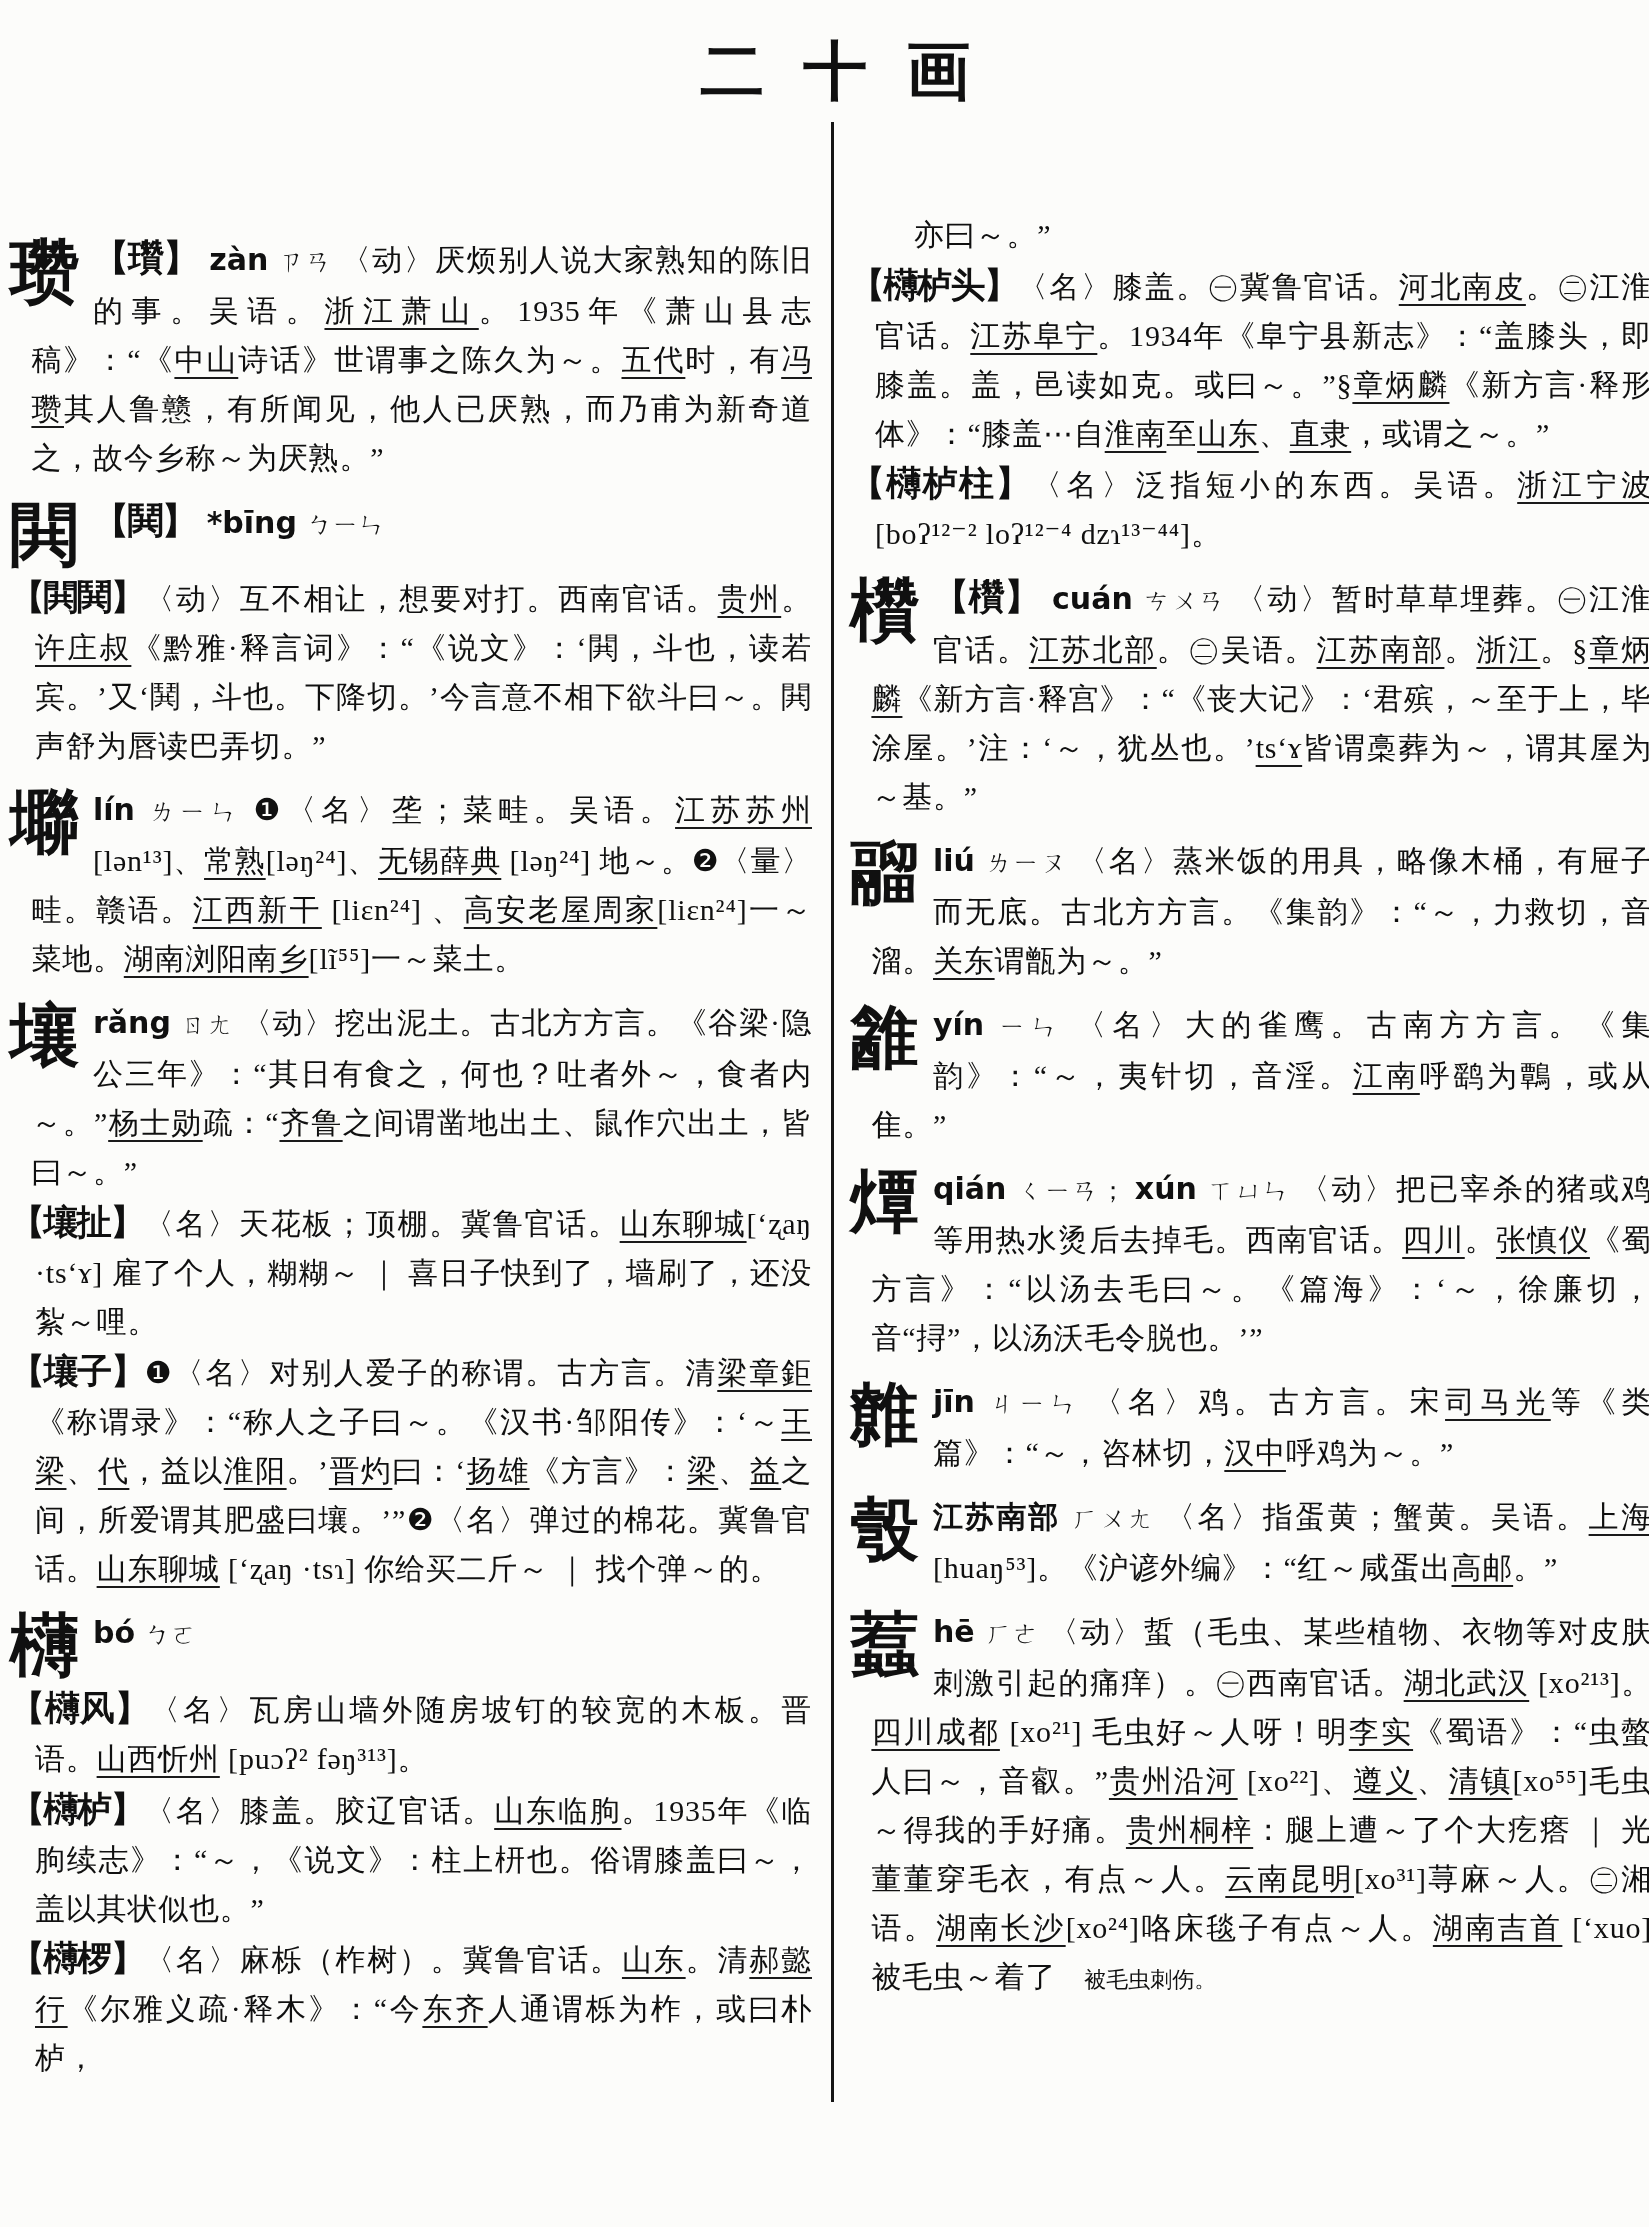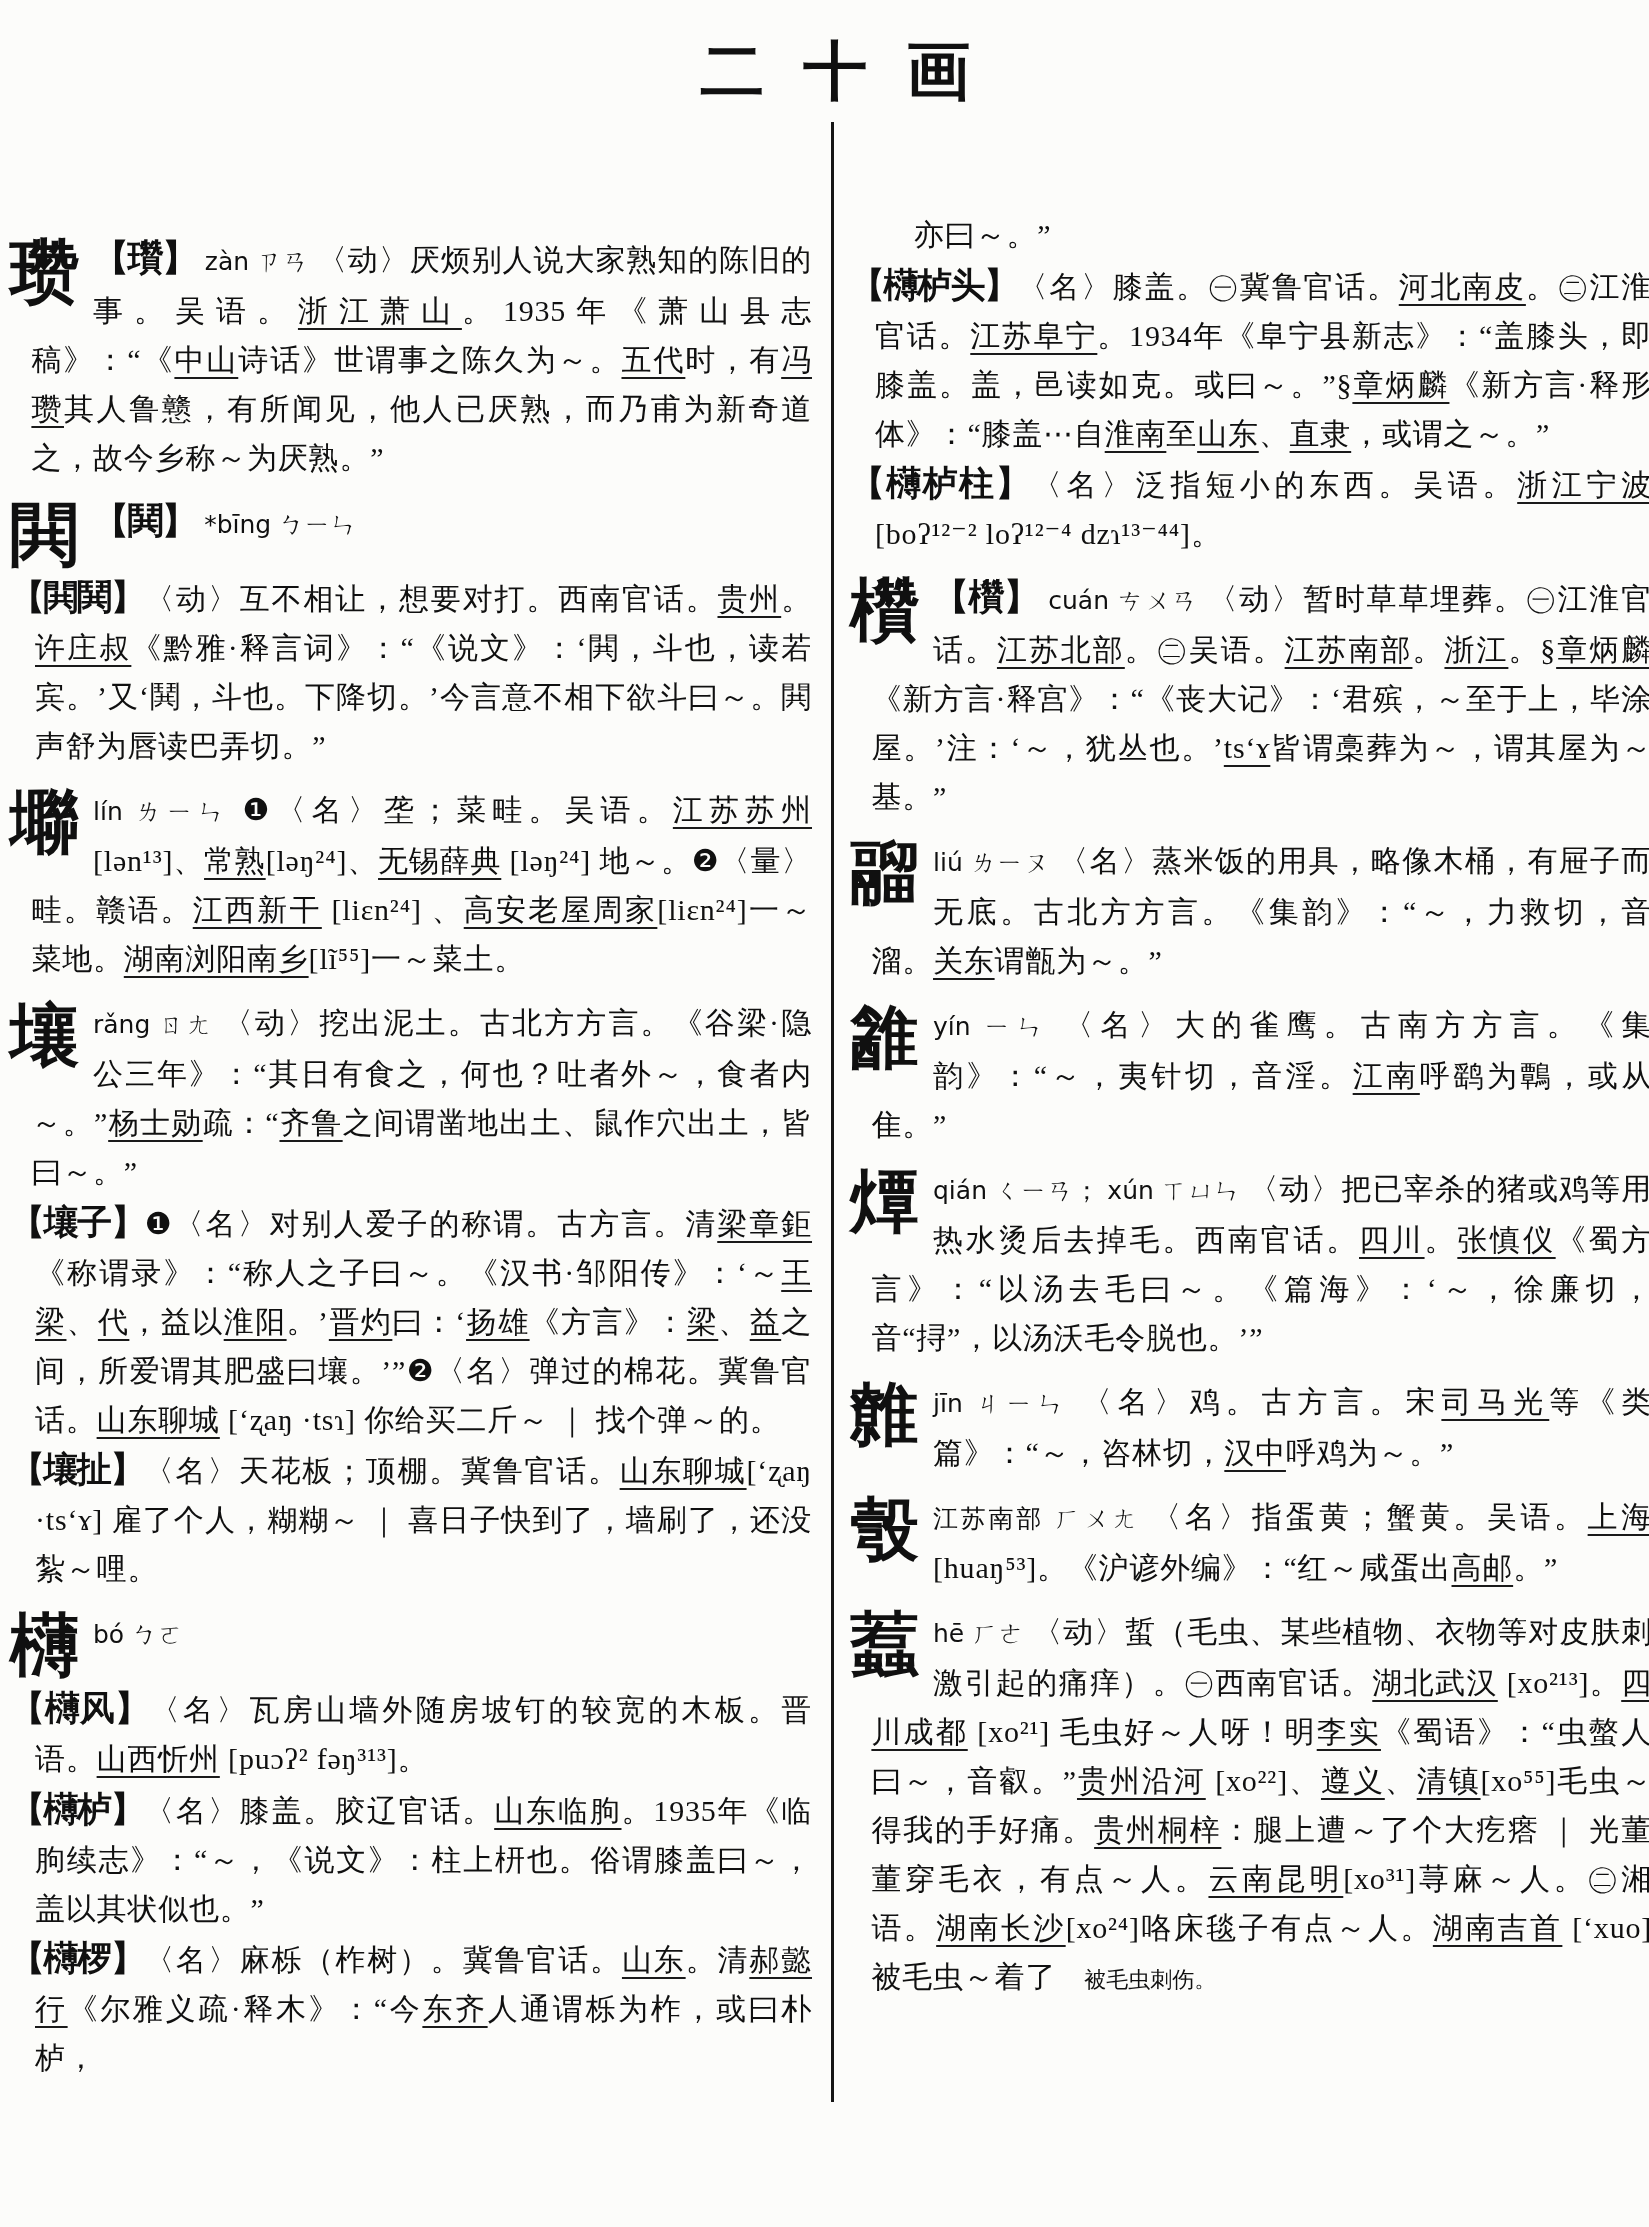--- a/index.html
+++ b/index.html
@@ -34,21 +34,21 @@
   .col-right{left:850px;top:210px;}
   .block{clear:left;}
   .entry{margin-top:15px;padding-left:21.4px;text-indent:0;}
   .headchar{
     float:left;
     font-size:69px;line-height:76px;
     font-weight:bold;
     margin:0 13.2px 0 -21.4px;
   }
   .trad{font-size:36px;font-weight:bold;letter-spacing:-1.6px;}
-  .py{font-family:"DejaVu Sans",sans-serif;font-size:25px;font-weight:normal;letter-spacing:0;}
+  .py{font-family:"DejaVu Sans",sans-serif;font-size:30px;font-weight:bold;letter-spacing:0;}
   .bpm{font-size:25px;}
   .sub{margin-top:1.6px;padding-left:25px;text-indent:-25px;}
   .cont{padding-left:64px;}
   .word{font-size:35px;font-weight:bold;letter-spacing:-2.5px;}
   .small{font-size:22px;letter-spacing:0;margin-left:28px;}
   u{
     text-decoration:underline;
     text-decoration-thickness:2.1px;
     text-underline-offset:7.4px;
     text-decoration-color:#1a1a1a;
@@ -59,22 +59,22 @@
 
 <div class="page">
   <h1 class="title">二 十 画</h1>
   <div class="divider"></div>
   <div class="col col-left" id="col-left">
       <div class="block entry"><span class="headchar">瓒</span><span class="trad">【瓚】</span><span class="py"> zàn </span><span class="bpm">ㄗㄢ </span><span>〈动〉厌烦别人说大家熟知的陈旧的事。吴语。<u>浙江萧山</u>。1935年《萧山县志稿》：“《<u>中山</u>诗话》世谓事之陈久为～。<u>五代</u>时，有<u>冯瓒</u>其人鲁戆，有所闻见，他人已厌熟，而乃甫为新奇道之，故今乡称～为厌熟。”</span></div>
       <div class="block entry"><span class="headchar">閧</span><span class="trad">【鬨】</span><span class="py"> *bīng </span><span class="bpm">ㄅㄧㄣ </span><span></span></div>
       <div class="block sub"><span class="word">【閧鬨】</span><span>〈动〉互不相让，想要对打。西南官话。<u>贵州</u>。<u>许庄叔</u>《黔雅·释言词》：“《说文》：‘閧，斗也，读若宾。’又‘鬨，斗也。下降切。’今言意不相下欲斗曰～。閧声舒为唇读巴弄切。”</span></div>
       <div class="block entry"><span class="headchar">壣</span><span class="py"> lín </span><span class="bpm">ㄌㄧㄣ </span><span>❶〈名〉垄；菜畦。吴语。<u>江苏苏州</u>[lən¹³]、<u>常熟</u>[ləŋ²⁴]、<u>无锡薛典</u> [ləŋ²⁴] 地～。❷〈量〉畦。赣语。<u>江西新干</u> [liɛn²⁴] 、<u>高安老屋周家</u>[liɛn²⁴]一～菜地。<u>湖南浏阳南乡</u>[lĩ⁵⁵]一～菜土。</span></div>
       <div class="block entry"><span class="headchar">壤</span><span class="py"> rǎng </span><span class="bpm">ㄖㄤ </span><span>〈动〉挖出泥土。古北方方言。《谷梁·隐公三年》：“其日有食之，何也？吐者外～，食者内～。”<u>杨士勋</u>疏：“<u>齐鲁</u>之间谓凿地出土、鼠作穴出土，皆曰～。”</span></div>
+      <div class="block sub"><span class="word">【壤扯】</span><span>〈名〉天花板；顶棚。冀鲁官话。<u>山东聊城</u>[ʻʐaŋ ·tsʻɤ] 雇了个人，糊糊～ ｜ 喜日子快到了，墙刷了，还没紮～哩。</span></div>
       <div class="block sub"><span class="word">【壤子】</span><span>❶〈名〉对别人爱子的称谓。古方言。清<u>梁章鉅</u>《称谓录》：“称人之子曰～。《汉书·邹阳传》：‘～<u>王梁</u>、<u>代</u>，益以<u>淮阳</u>。’<u>晋灼</u>曰：‘<u>扬雄</u>《方言》：<u>梁</u>、<u>益</u>之间，所爱谓其肥盛曰壤。’”❷〈名〉弹过的棉花。冀鲁官话。<u>山东聊城</u> [ʻʐaŋ ·tsɿ] 你给买二斤～ ｜ 找个弹～的。</span></div>
-      <div class="block sub"><span class="word">【壤扯】</span><span>〈名〉天花板；顶棚。冀鲁官话。<u>山东聊城</u>[ʻʐaŋ ·tsʻɤ] 雇了个人，糊糊～ ｜ 喜日子快到了，墙刷了，还没紮～哩。</span></div>
       <div class="block entry"><span class="headchar">欂</span><span class="py"> bó </span><span class="bpm">ㄅㄛ </span><span></span></div>
       <div class="block sub"><span class="word">【欂风】</span><span>〈名〉瓦房山墙外随房坡钉的较宽的木板。晋语。<u>山西忻州</u> [puɔʔ² fəŋ³¹³]。</span></div>
       <div class="block sub"><span class="word">【欂栌】</span><span>〈名〉膝盖。胶辽官话。<u>山东临朐</u>。1935年《临朐续志》：“～，《说文》：柱上枅也。俗谓膝盖曰～，盖以其状似也。”</span></div>
       <div class="block sub"><span class="word">【欂椤】</span><span>〈名〉麻栎（柞树）。冀鲁官话。<u>山东</u>。清<u>郝懿行</u>《尔雅义疏·释木》：“今<u>东齐</u>人通谓栎为柞，或曰朴栌，</span></div>
     </div>
   <div class="col col-right" id="col-right">
       <div class="block cont"><span>亦曰～。”</span></div>
       <div class="block sub"><span class="word">【欂栌头】</span><span>〈名〉膝盖。㊀冀鲁官话。<u>河北南皮</u>。㊁江淮官话。<u>江苏阜宁</u>。1934年《阜宁县新志》：“盖膝头，即膝盖。盖，邑读如克。或曰～。”§<u>章炳麟</u>《新方言·释形体》：“膝盖⋯自<u>淮南</u>至<u>山东</u>、<u>直隶</u>，或谓之～。”</span></div>
       <div class="block sub"><span class="word">【欂栌柱】</span><span>〈名〉泛指短小的东西。吴语。<u>浙江宁波</u> [boʔ¹²⁻² loʔ¹²⁻⁴ dzɿ¹³⁻⁴⁴]。</span></div>
       <div class="block entry"><span class="headchar">欑</span><span class="trad">【欑】</span><span class="py"> cuán </span><span class="bpm">ㄘㄨㄢ </span><span>〈动〉暂时草草埋葬。㊀江淮官话。<u>江苏北部</u>。㊁吴语。<u>江苏南部</u>。<u>浙江</u>。§<u>章炳麟</u>《新方言·释宫》：“《丧大记》：‘君殡，～至于上，毕涂屋。’注：‘～，犹丛也。’<u>tsʻɤ</u>皆谓槀葬为～，谓其屋为～基。”</span></div>

